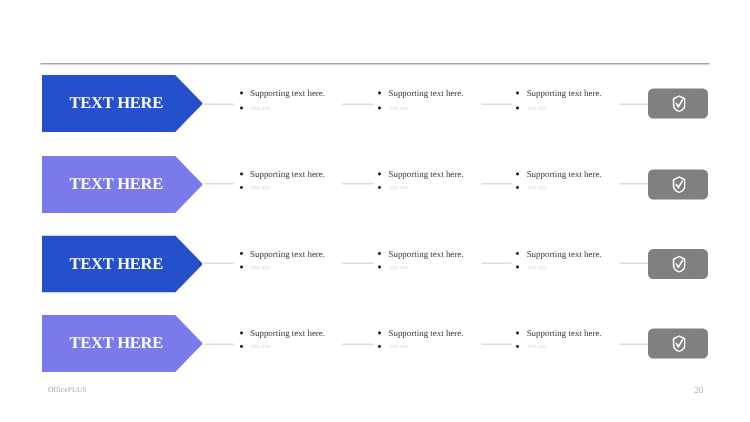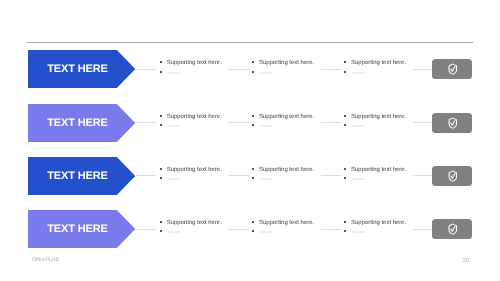--- a/index.html
+++ b/index.html
@@ -1,17 +1,17 @@
 <!DOCTYPE html>
 <html><head>
 <meta charset="utf-8">
 <style>
   html,body{margin:0;padding:0;}
   body{width:500px;height:281px;background:#fff;font-family:"Liberation Sans",sans-serif;overflow:hidden;position:relative;-webkit-font-smoothing:antialiased;text-rendering:geometricPrecision;}
-  .slide{position:absolute;inset:0;background:#ffffff;}
+  .slide{position:absolute;inset:0;background:#ffffff;font-family:Liberation Serif, serif;}
   .toprule{position:absolute;left:27.4px;top:42.2px;width:445.3px;height:1px;background:#a6a6a6;}
   .row{position:absolute;left:0;width:500px;height:38px;}
   .arrow{position:absolute;left:27.6px;top:0;width:107.3px;height:38px;}
   .arrow svg{display:block;width:107.3px;height:38px;}
   .arrow-label{position:absolute;left:28px;top:0;width:99px;height:38px;display:flex;align-items:center;justify-content:center;
       color:#fff;font-weight:bold;font-size:11px;letter-spacing:-0.15px;}
   .conn{position:absolute;height:1px;background:#dcdcdc;top:18.8px;}
   .b1{position:absolute;white-space:nowrap;font-size:5.95px;color:#3a3a3a;}
   .b2{position:absolute;white-space:nowrap;font-size:3.9px;color:#d2d2d2;letter-spacing:0px;}
   .dotsvg{position:absolute;display:block;overflow:visible;}

